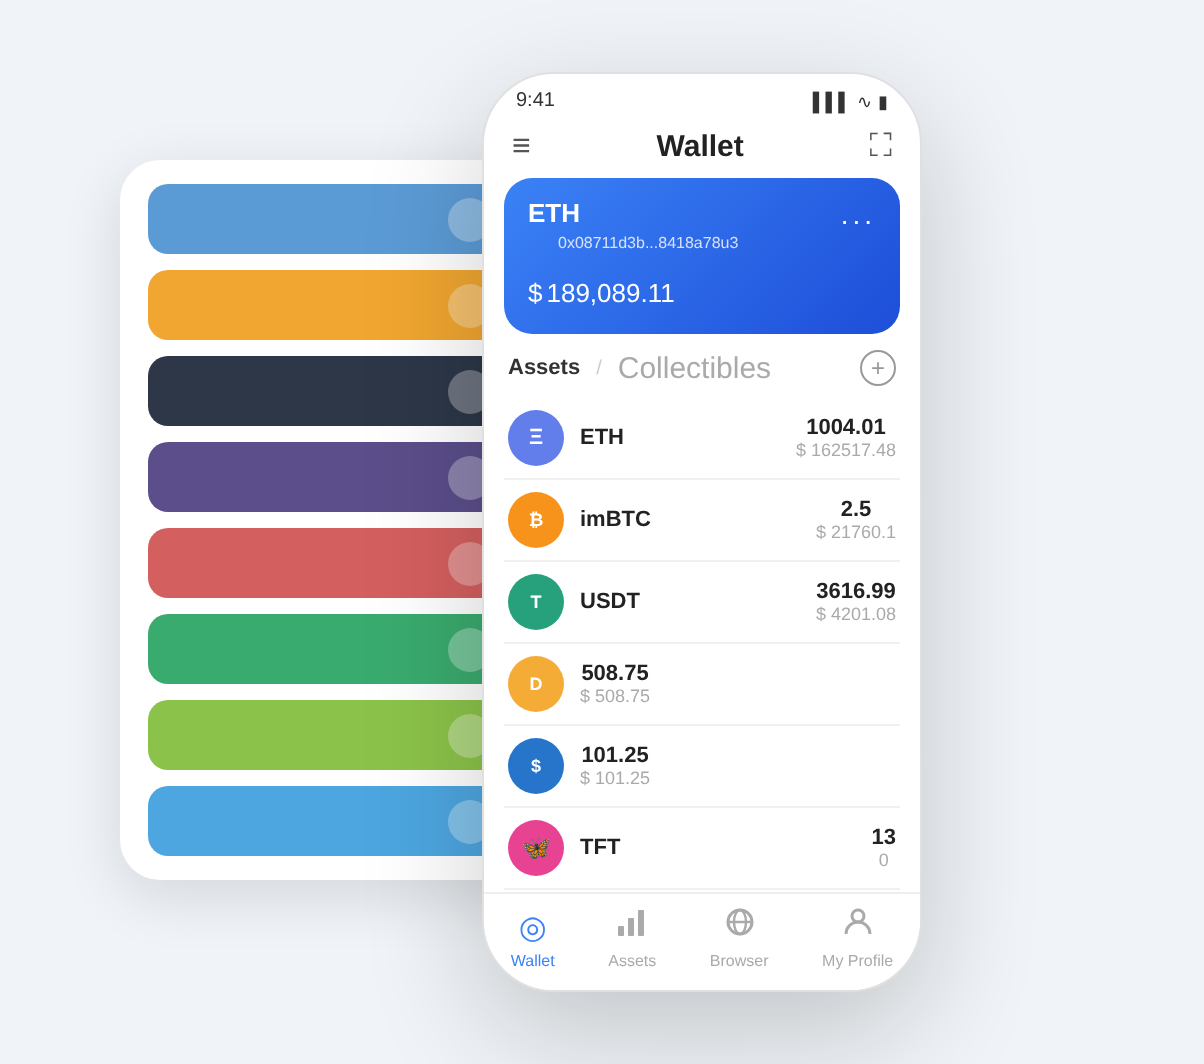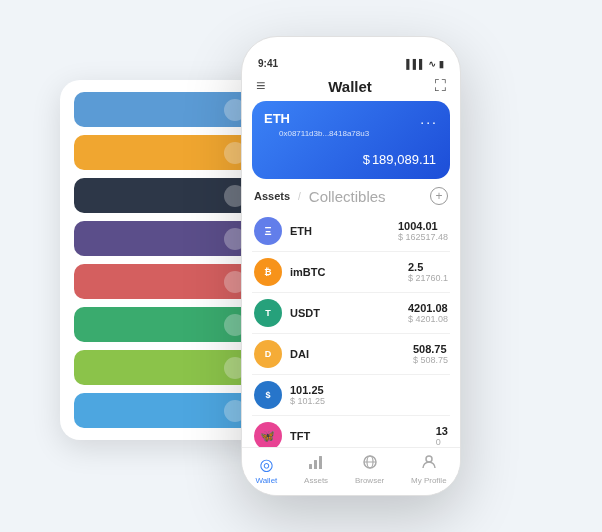--- a/index.html
+++ b/index.html
@@ -69,23 +69,23 @@
       display: flex;
       flex-direction: column;
       overflow: hidden;
     }
 
     
     .status-bar {
       display: flex;
       justify-content: space-between;
       align-items: center;
-      padding: 21px 16px 4px;
+      padding: 8px 16px 4px;
       font-size: 10px;
-      font-weight: 700;
+      font-weight: 400;
       color: #333;
     }
 
     .status-icons {
       display: flex;
       gap: 3px;
       align-items: center;
       font-size: 9px;
     }
 
@@ -137,21 +137,20 @@
     .card-address {
       font-size: 8px;
       opacity: 0.8;
       margin-bottom: 8px;
       padding-left: 15px;
     }
 
     .card-balance {
       font-size: 20px;
       font-weight: 700;
-      text-align: right;
     }
 
     .card-balance span {
       font-size: 13px;
       font-weight: 400;
       margin-right: 2px;
     }
 
     
     .assets-header {
@@ -223,21 +222,21 @@
     }
 
     .asset-name {
       font-size: 11px;
       font-weight: 600;
       color: #222;
       flex: 1;
     }
 
     .asset-amounts {
-      text-align: left;
+      text-align: center;
     }
 
     .asset-amount {
       font-size: 11px;
       font-weight: 600;
       color: #222;
     }
 
     .asset-usd {
       font-size: 9px;
@@ -374,28 +373,27 @@
         <div class="asset-amounts">
           <div class="asset-amount">2.5</div>
           <div class="asset-usd">$ 21760.1</div>
         </div>
       </div>
 
       <div class="asset-row">
         <div class="asset-icon usdt-icon">T</div>
         <span class="asset-name">USDT</span>
         <div class="asset-amounts">
-          <div class="asset-amount">4201.08</div>
+          <div class="asset-amount">3616.99</div>
           <div class="asset-usd">$ 4201.08</div>
         </div>
       </div>
 
       <div class="asset-row">
         <div class="asset-icon dai-icon">D</div>
-        <span class="asset-name">DAI</span>
         <div class="asset-amounts">
           <div class="asset-amount">508.75</div>
           <div class="asset-usd">$ 508.75</div>
         </div>
       </div>
 
       <div class="asset-row">
         <div class="asset-icon usdc-icon">$</div>
         <div class="asset-amounts">
           <div class="asset-amount">101.25</div>

